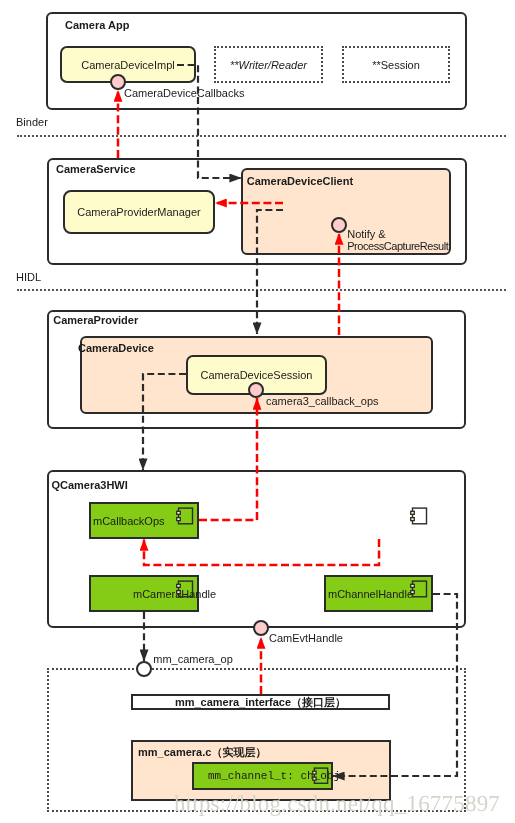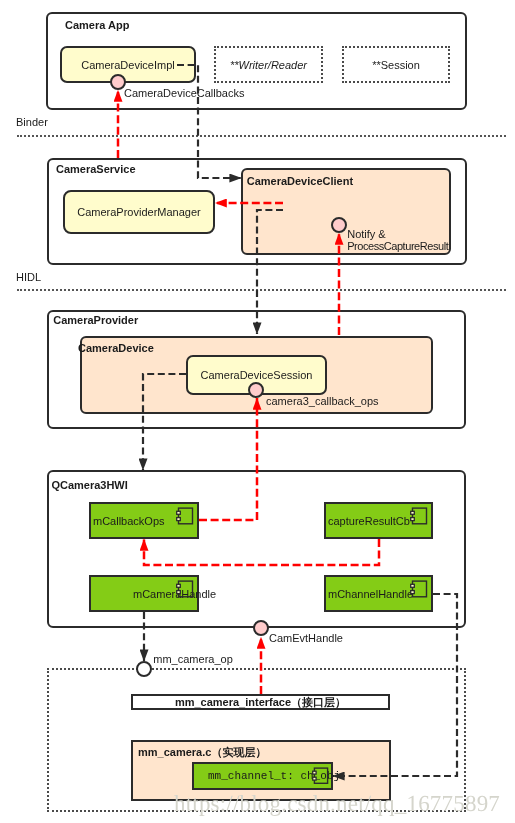--- a/index.html
+++ b/index.html
@@ -116,23 +116,20 @@
     <span style="margin-left:2px;">mCallbackOps</span>
   </div>
   <svg class="compicon" style="left:176px;top:507px;" viewBox="0 0 18 18">
     <g fill="none" stroke="#2b2b2b" stroke-width="1.4">
       <rect x="2.5" y="1.1" width="14" height="15.7"></rect>
       <rect x="0.7" y="4.3" width="3.6" height="3" fill="#fffccc" stroke-width="1.3"></rect>
       <rect x="0.7" y="10.6" width="3.6" height="3" fill="#fffccc" stroke-width="1.3"></rect>
     </g>
   </svg>
 
-  <div class="cnode" style="left:324px;top:502px;width:109px;height:37px;">
-    <span style="margin-left:2px;">captureResultCb</span>
-  </div>
   <svg class="compicon" style="left:410px;top:507px;" viewBox="0 0 18 18">
     <g fill="none" stroke="#2b2b2b" stroke-width="1.4">
       <rect x="2.5" y="1.1" width="14" height="15.7"></rect>
       <rect x="0.7" y="4.3" width="3.6" height="3" fill="#fffccc" stroke-width="1.3"></rect>
       <rect x="0.7" y="10.6" width="3.6" height="3" fill="#fffccc" stroke-width="1.3"></rect>
     </g>
   </svg>
 
   <div class="cnode" style="left:89px;top:575px;width:110px;height:37px;">
     <span style="margin-left:2px;padding-left:40px;">mCameraHandle</span>

